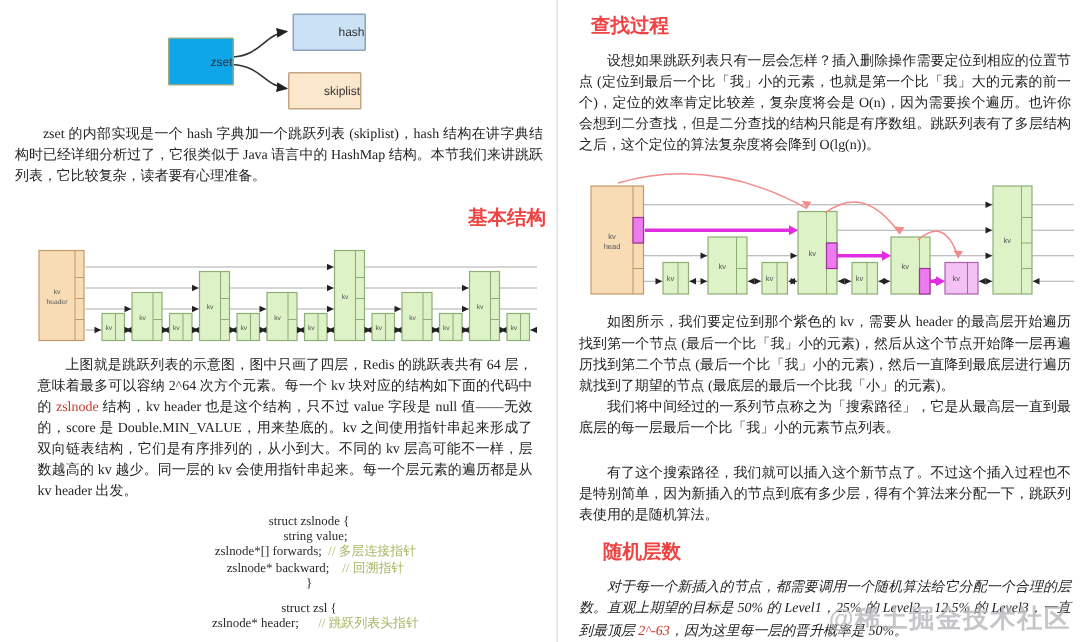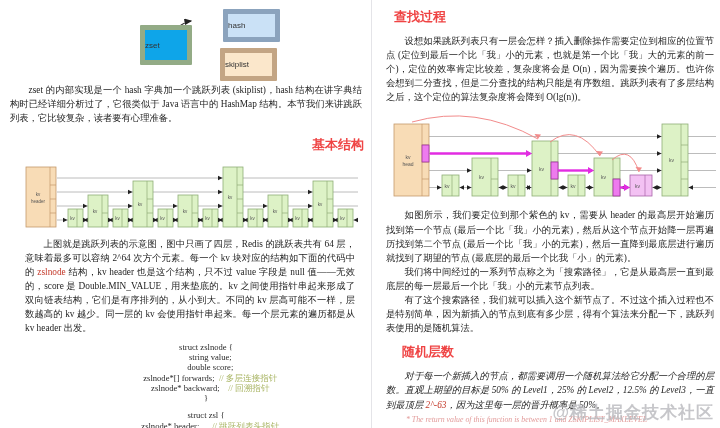--- a/index.html
+++ b/index.html
@@ -8,23 +8,23 @@
   .col-divider{position:absolute;left:371px;top:0;width:1px;height:428px;background:#e4e4e8;}
   .left-col{position:absolute;left:8px;top:0;width:356px;}
   .right-col{position:absolute;left:384px;top:0;width:332px;}
   h2.sec{font-family:"Liberation Sans","DejaVu Sans",sans-serif;font-size:13px;font-weight:bold;
          color:#ef4444;margin:0;}
   .para{font-size:9.3px;line-height:14.1px;text-align:justify;margin:0;}
   .ind{text-indent:2em;}
   .red{color:#c43a2b;}
   
   .zset-diagram{position:relative;height:80px;width:356px;}
-  .dbox{position:absolute;border:5px solid #14b8a6;border-radius:1px;
+  .dbox{position:absolute;border:1px solid #14b8a6;border-radius:1px;
         font-family:"Liberation Sans",sans-serif;font-size:8px;color:#333;
-        display:flex;align-items:center;justify-content:flex-start;margin-left:28px;}
+        display:flex;align-items:center;justify-content:flex-end;}
   .zset-box{left:104px;top:25px;width:42px;height:30px;background:#0ea5e9;border-color:#93ab86;}
   .hash-box{left:187px;top:9px;width:47px;height:23px;background:#cae1f6;border-color:#8ba3bd;}
   .skiplist-box{left:184px;top:48px;width:47px;height:23px;background:#fbe7cb;border-color:#c3a584;}
   .zset-arrows{position:absolute;left:0;top:0;}
   
   .diagram{position:relative;}
   
   .code-block{font-family:"Liberation Serif","DejaVu Serif",serif;font-size:8.6px;line-height:10.3px;
               color:#2a2a2a;}
   .code-line{white-space:pre;text-align:center;}
@@ -165,21 +165,20 @@
           <text x="318.5" y="59" text-anchor="middle" font-size="4.5" fill="#555" font-family="Liberation Sans, sans-serif">kv</text>
           <path d="M 309 56.8 L 313.5 59 L 309 61.2 Z" fill="#222"></path>
           <path d="M 334 56.8 L 329.5 59 L 334 61.2 Z" fill="#222"></path>
         </svg></div>
 
     <p class="para ind" style="margin:5px 0 0 17px;width:330px;line-height:13.9px;"><span>上图就是跳跃列表的示意图，图中只画了四层，Redis 的跳跃表共有 64 层，意味着最多可以容纳 2^64 次方个元素。每一个 kv 块对应的结构如下面的代码中的 </span><span class="red">zslnode</span><span> 结构，kv header 也是这个结构，只不过 value 字段是 null 值——无效的，score 是 Double.MIN_VALUE，用来垫底的。kv 之间使用指针串起来形成了双向链表结构，它们是有序排列的，从小到大。不同的 kv 层高可能不一样，层数越高的 kv 越少。同一层的 kv 会使用指针串起来。每一个层元素的遍历都是从 kv header 出发。</span></p>
 
     <div class="code-block" id="code-block-1" style="margin:6px 0 0 40px;">
         <div class="code-line">struct zslnode {</div>
         <div class="code-line">    string value;</div>
-        <div class="code-line">    double score;</div>
         <div class="code-line">    zslnode*[] forwards;  <span class="code-comment">// 多层连接指针</span></div>
         <div class="code-line">    zslnode* backward;    <span class="code-comment">// 回溯指针</span></div>
         <div class="code-line">}</div>
       </div>
     <div class="code-block" id="code-block-2" style="margin:7px 0 0 40px;">
         <div class="code-line">struct zsl {</div>
         <div class="code-line">    zslnode* header;      <span class="code-comment">// 跳跃列表头指针</span></div>
       </div>
   </div>
 
@@ -265,21 +264,21 @@
           <path d="M 234 72.1 L 240 75.5 L 234 78.9 Z" fill="#e22ce2"></path>
           <path d="M 22 10 Q 85 -8 148 27" stroke="#f28b8b" fill="none" stroke-width="1"></path>
           <path d="M 144.5 22 L 148 27 L 151 22.5 Z" fill="#f28b8b"></path>
           <path d="M 160 30 Q 186 10 210 44" stroke="#f28b8b" fill="none" stroke-width="1"></path>
           <path d="M 206.5 39 L 210 44 L 213 39.5 Z" fill="#f28b8b"></path>
           <path d="M 222 48 Q 240 32 249 60" stroke="#f28b8b" fill="none" stroke-width="1"></path>
           <path d="M 245.5 55 L 249 60 L 252 55.5 Z" fill="#f28b8b"></path>
         </svg></div>
 
     <p class="para ind" style="margin:4px 0 0 2px;width:328px;">如图所示，我们要定位到那个紫色的 kv，需要从 header 的最高层开始遍历找到第一个节点 (最后一个比「我」小的元素)，然后从这个节点开始降一层再遍历找到第二个节点 (最后一个比「我」小的元素)，然后一直降到最底层进行遍历就找到了期望的节点 (最底层的最后一个比我「小」的元素)。</p>
-    <p class="para ind" style="margin:0 0 0 2px;width:328px;">我们将中间经过的一系列节点称之为「搜索路径」，它是从最高层一直到最底层的每一层最后一个比「我」小的元素节点列表。</p>
+    <p class="para ind" style="margin:0 0 16px 2px;width:328px;">我们将中间经过的一系列节点称之为「搜索路径」，它是从最高层一直到最底层的每一层最后一个比「我」小的元素节点列表。</p>
     <p class="para ind" style="margin:0 0 0 2px;width:328px;">有了这个搜索路径，我们就可以插入这个新节点了。不过这个插入过程也不是特别简单，因为新插入的节点到底有多少层，得有个算法来分配一下，跳跃列表使用的是随机算法。</p>
 
     <h2 class="sec" style="margin:8px 0 0 18px;">随机层数</h2>
 
     <p class="para ind" style="margin:8px 0 0 2px;width:328px;font-style:italic;"><span>对于每一个新插入的节点，都需要调用一个随机算法给它分配一个合理的层数。直观上期望的目标是 50% 的 Level1，25% 的 Level2，12.5% 的 Level3，一直到最顶层 </span><span class="red">2^-63</span><span>，因为这里每一层的晋升概率是 50%。</span></p>
 
     <div class="pink-code" id="pink-code">
         <div> * The return value of this function is between 1 and ZSKIPLIST_MAXLEVEL</div>
       </div>
   </div>

